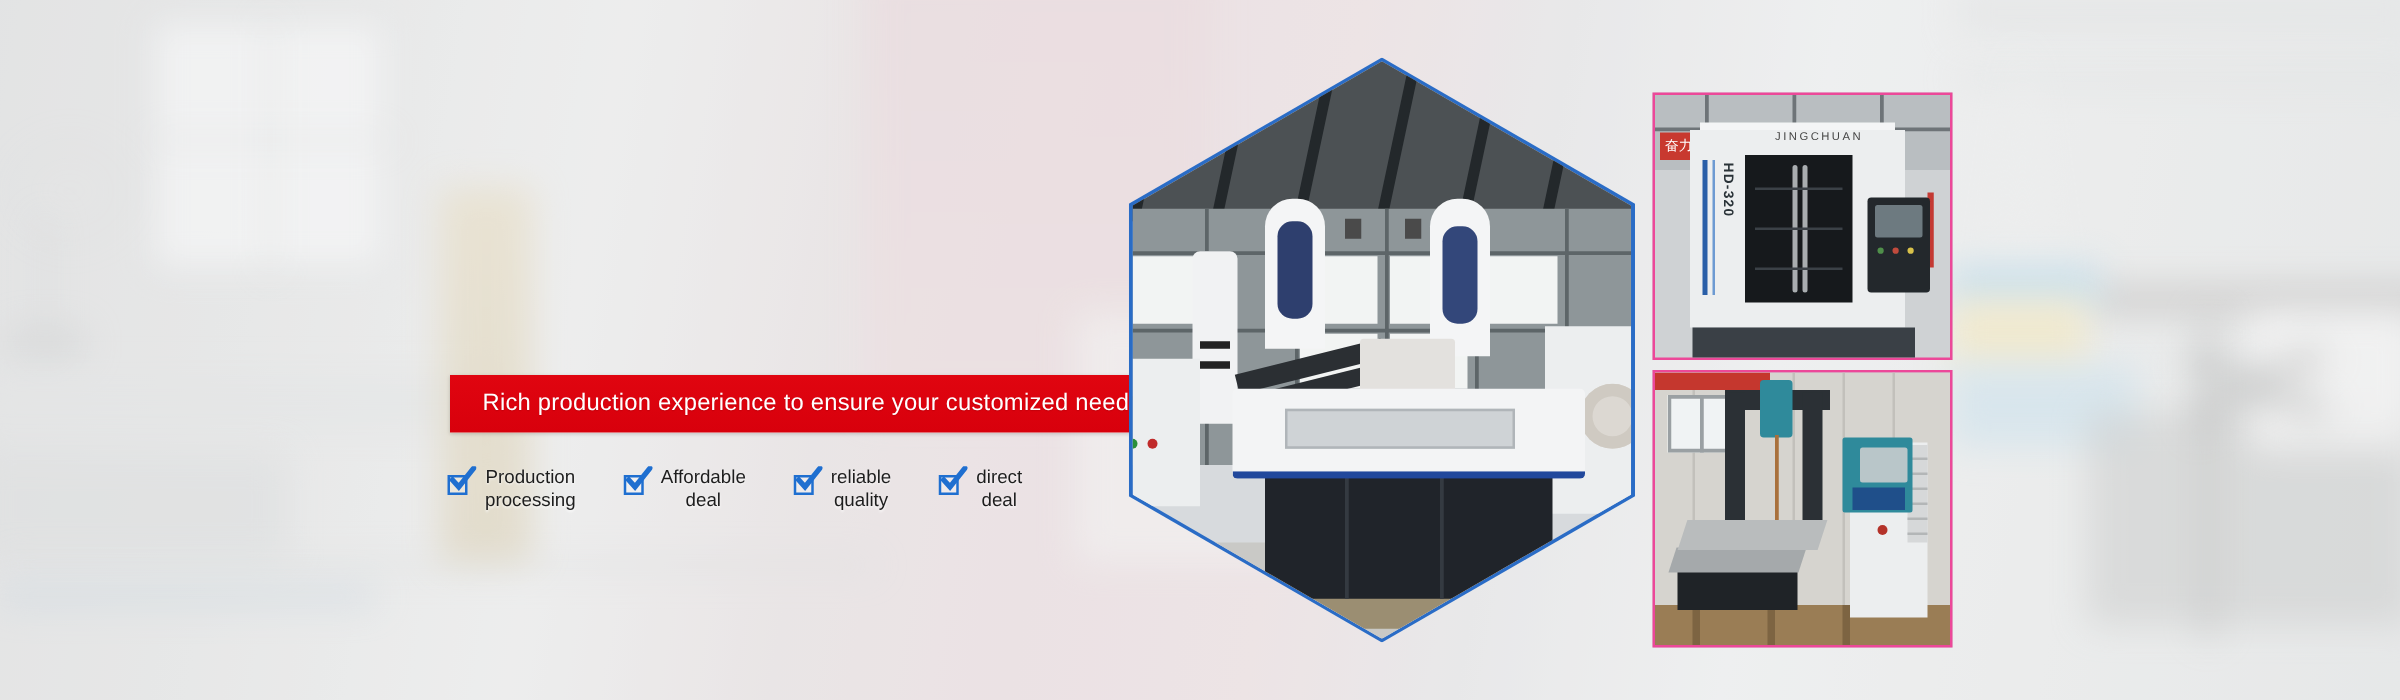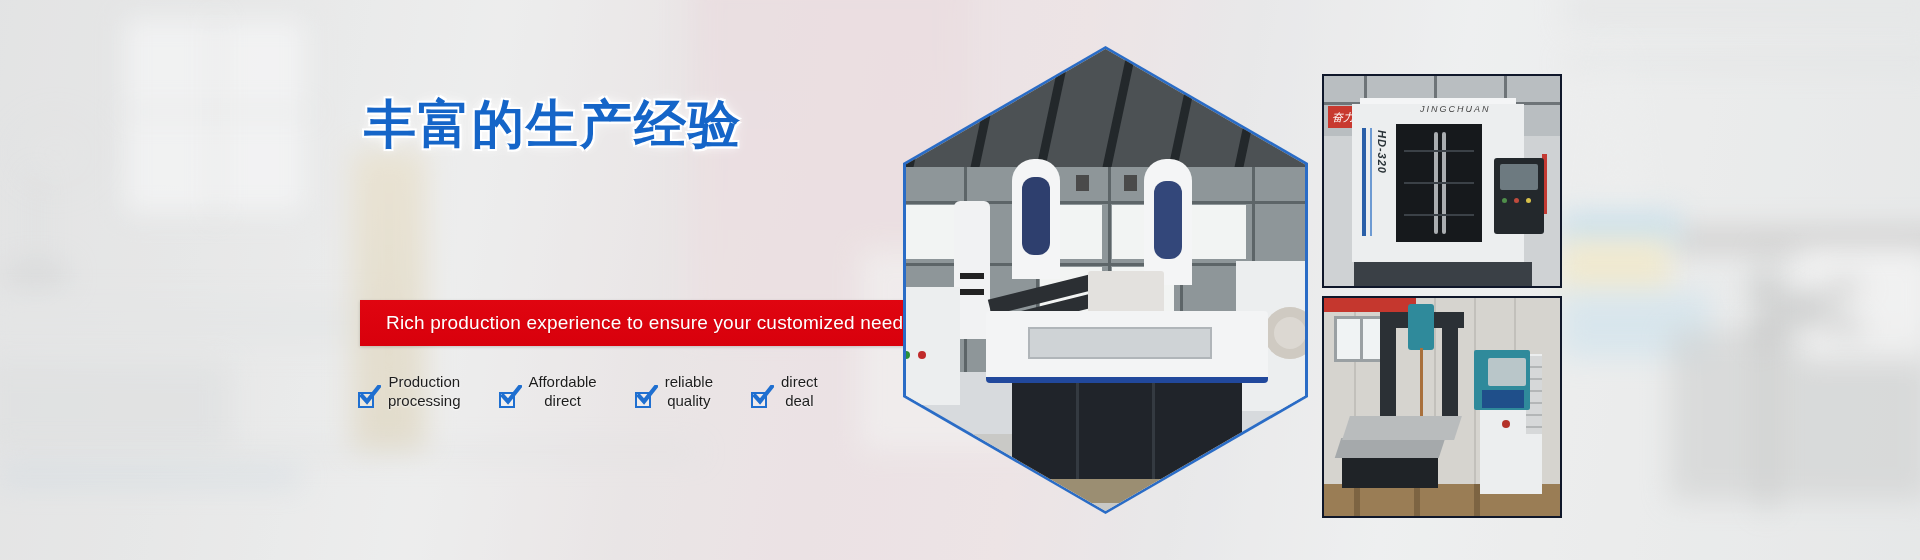--- a/index.html
+++ b/index.html
@@ -77,21 +77,21 @@
     box-shadow:0 1px 3px rgba(0,0,0,.18);
   }
   .redbar-text{
     color:#fff;font-size:19px;letter-spacing:.2px;padding-left:26px;white-space:nowrap;
     text-shadow:0 1px 1px rgba(0,0,0,.12);
   }
 
   .features{
     position:absolute;left:358px;top:372px;display:flex;align-items:flex-start;gap:38px;
   }
-  .feature{display:flex;align-items:flex-end;gap:10px;}
+  .feature{display:flex;align-items:flex-start;gap:10px;}
   .chk{position:relative;width:20px;height:20px;flex:0 0 auto;margin-top:6px;}
   .chk .box{position:absolute;left:0;top:2px;width:16px;height:16px;
             border:2px solid #1f6fd0;background:rgba(255,255,255,.25);box-sizing:border-box;}
   .chk .tick{position:absolute;left:1px;top:-5px;width:22px;height:22px;}
   .feature-label{
     font-size:15px;line-height:19px;color:#1d1d1d;text-align:center;white-space:pre-line;
     text-shadow:0 1px 2px rgba(255,255,255,.85);
   }
 
   
@@ -145,22 +145,22 @@
   .box2{left:200px;top:266px;width:42px;height:22px;background:#bb9a6c;}
   .leftm{left:-14px;top:238px;width:68px;height:118px;background:#eceeef;}
   .leftm i{position:absolute;left:10px;top:64px;width:8px;height:8px;border-radius:50%;background:#2a8f3a;}
   .leftm u{position:absolute;left:26px;top:64px;width:8px;height:8px;border-radius:50%;background:#c02a2a;}
   .rightm{left:330px;top:212px;width:86px;height:150px;background:#eceeef;}
   .rdisc{left:358px;top:258px;width:52px;height:52px;border-radius:50%;
          background:#dcd8d2;box-shadow:inset 0 0 0 10px #cfcac2;}
 
   
   .thumbs{position:absolute;left:1322px;top:74px;width:240px;}
-  .thumb{width:240px;border:2px solid #0f172a;box-sizing:border-box;
-         background:#cfd2d4;overflow:hidden;position:absolute;font-style:italic;}
+  .thumb{width:240px;border:2px solid #ec4899;box-sizing:border-box;
+         background:#cfd2d4;overflow:hidden;position:absolute;}
   .thumb-top{top:0;height:214px;}
   .thumb-bot{top:222px;height:222px;}
   .tscene{position:absolute;inset:0;overflow:hidden;}
   .ts{position:absolute;}
   
   .t-wallwin{left:0;top:0;right:0;height:60px;background:#b9bec1;}
   .t-wallwin i{position:absolute;top:0;bottom:0;width:3px;background:#6e7478;}
   .t-wallwin u{position:absolute;left:0;right:0;height:3px;background:#6e7478;}
   .t-banner{left:4px;top:30px;width:54px;height:22px;background:#c8392f;}
   .t-banner span{color:#fff;font-size:11px;line-height:22px;padding-left:4px;display:block;}
@@ -238,21 +238,20 @@
     <div class="bg-shape rdark2"></div>
     <div class="bg-shape rwhite"></div>
     <div class="bg-shape rpost"></div>
     <div class="bg-shape rfan"></div>
     <div class="bg-shape rfan2"></div>
     <div class="bgveil"></div>
   </div>
 
   <div class="textcol">
     <h1 class="headline">
-      <span>丰富的生产经验</span>
     </h1>
   </div>
 
   <div class="redbar">
     <span class="redbar-text">Rich production experience to ensure your customized needs</span>
   </div>
 
   <div class="features">
 
     <div class="feature">
@@ -267,21 +266,21 @@
     </div>
 
     <div class="feature">
       <span class="chk">
         <span class="box"></span>
         <svg class="tick" viewBox="0 0 22 22" aria-hidden="true">
           <path d="M3 11 L8 16.5 L20 1.5" fill="none" stroke="#1f6fd0" stroke-width="4.2" stroke-linecap="square" stroke-linejoin="miter"></path>
         </svg>
       </span>
       <span class="feature-label">Affordable
-direct</span>
+deal</span>
     </div>
 
     <div class="feature">
       <span class="chk">
         <span class="box"></span>
         <svg class="tick" viewBox="0 0 22 22" aria-hidden="true">
           <path d="M3 11 L8 16.5 L20 1.5" fill="none" stroke="#1f6fd0" stroke-width="4.2" stroke-linecap="square" stroke-linejoin="miter"></path>
         </svg>
       </span>
       <span class="feature-label">reliable

